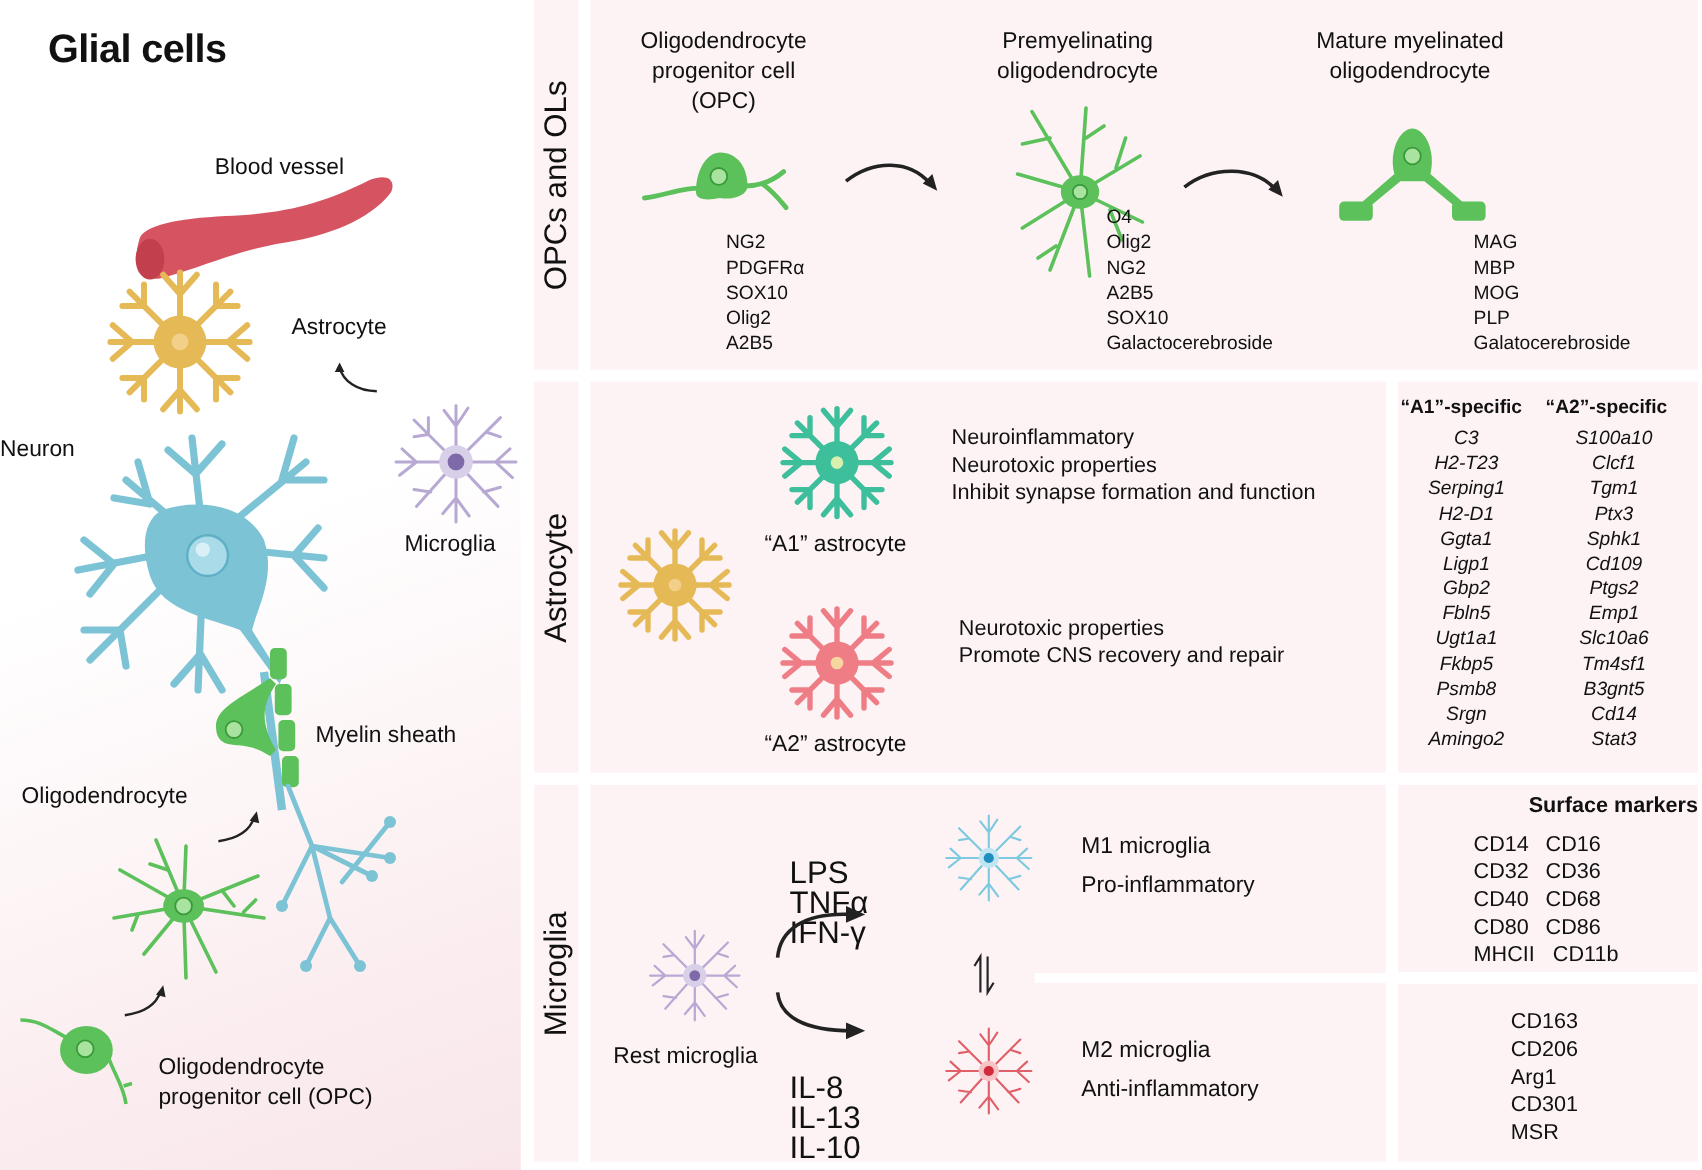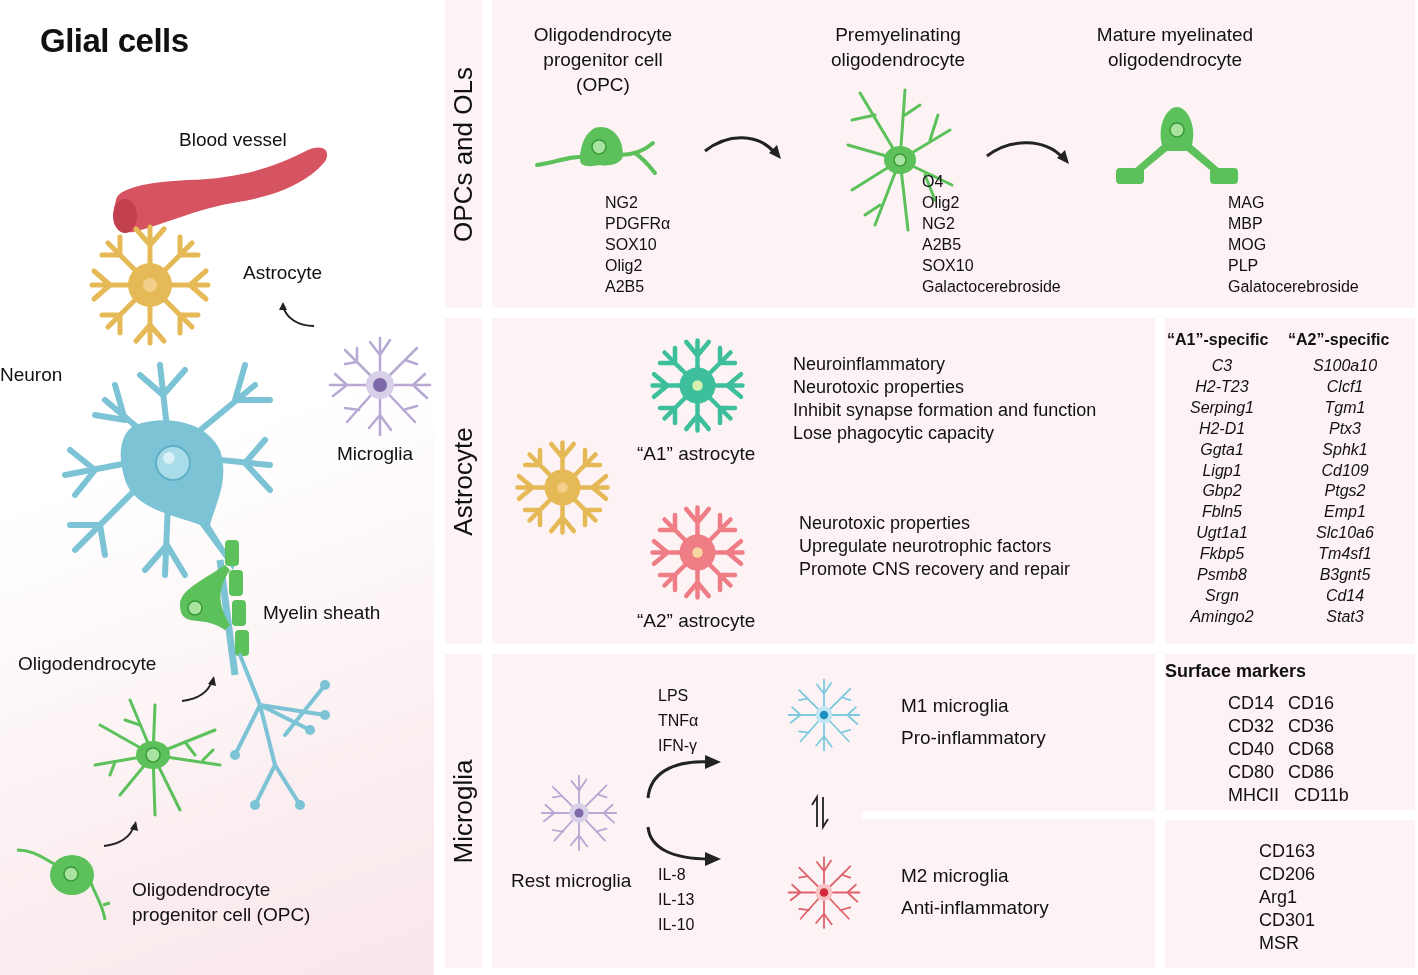--- a/index.html
+++ b/index.html
@@ -9,23 +9,23 @@
   .title { left: 40px; top: 22px; font-size: 33px; font-weight: 700; letter-spacing: -0.5px; }
   .lbl { font-size: 19px; white-space: nowrap; }
   .panel { background: #fdf3f5; }
   .vlabel-col { background: #fdf3f5; }
   .vlabel { font-size: 26px; white-space: nowrap; transform: rotate(-90deg); transform-origin: center center; text-align: center; }
   .stage-title { font-size: 19px; text-align: center; line-height: 25px; white-space: nowrap; }
   .markers { font-size: 16px; text-align: left; line-height: 21px; white-space: nowrap; }
   .desc { font-size: 18px; line-height: 23px; white-space: nowrap; }
   .gene-head { font-size: 16px; font-weight: bold; white-space: nowrap; }
   .gene-col { font-size: 16px; font-style: italic; text-align: center; line-height: 20.9px; }
-  .sm-title { font-size: 18px; font-weight: bold; text-align: left; white-space: nowrap; }
+  .sm-title { font-size: 18px; font-weight: bold; text-align: right; white-space: nowrap; }
   .sm-grid { font-size: 18px; line-height: 23px; white-space: nowrap; }
-  .cyto { font-size: 16px; line-height: 25px; white-space: nowrap; }
+  .cyto { font-size: 26px; line-height: 25px; white-space: nowrap; margin-top: 32px; }
   svg { position: absolute; overflow: visible; }
 </style>
 </head>
 <body>
 
 <div class="abs left-panel"></div>
 <div class="abs title">Glial cells</div>
 
 <svg style="left:108px;top:140px;width:225px;height:100px" viewBox="0 0 225 100">
   <path d="M8 60 C 10 48, 40 42, 80 40 C 130 38, 160 30, 200 10 C 215 4, 222 10, 218 20 C 205 38, 175 55, 130 62 C 90 68, 55 85, 25 92 C 8 94, 2 80, 8 60 Z" fill="#d65462"></path>
@@ -271,25 +271,23 @@
   </g>
   <circle cx="70" cy="70" r="24" fill="#ef7d86"></circle>
   <circle cx="70" cy="70" r="7" fill="#f8d6a0"></circle>
 </svg>
 <div class="abs lbl" style="left:637px;top:610px">“A2” astrocyte</div>
 
 <div class="abs desc" style="left:793px;top:353px">
   <div>Neuroinflammatory</div>
   <div>Neurotoxic properties</div>
   <div>Inhibit synapse formation and function</div>
-  <div>Lose phagocytic capacity</div>
 </div>
 <div class="abs desc" style="left:799px;top:512px">
   <div>Neurotoxic properties</div>
-  <div>Upregulate neurotrophic factors</div>
   <div>Promote CNS recovery and repair</div>
 </div>
 
 <div class="abs gene-head" style="left:1167px;top:331px">“A1”-specific</div>
 <div class="abs gene-head" style="left:1288px;top:331px">“A2”-specific</div>
 
 <div class="abs gene-col" style="left:1168px;top:356px;width:108px">
   <div>C3</div>
   <div>H2-T23</div>
   <div>Serping1</div>

